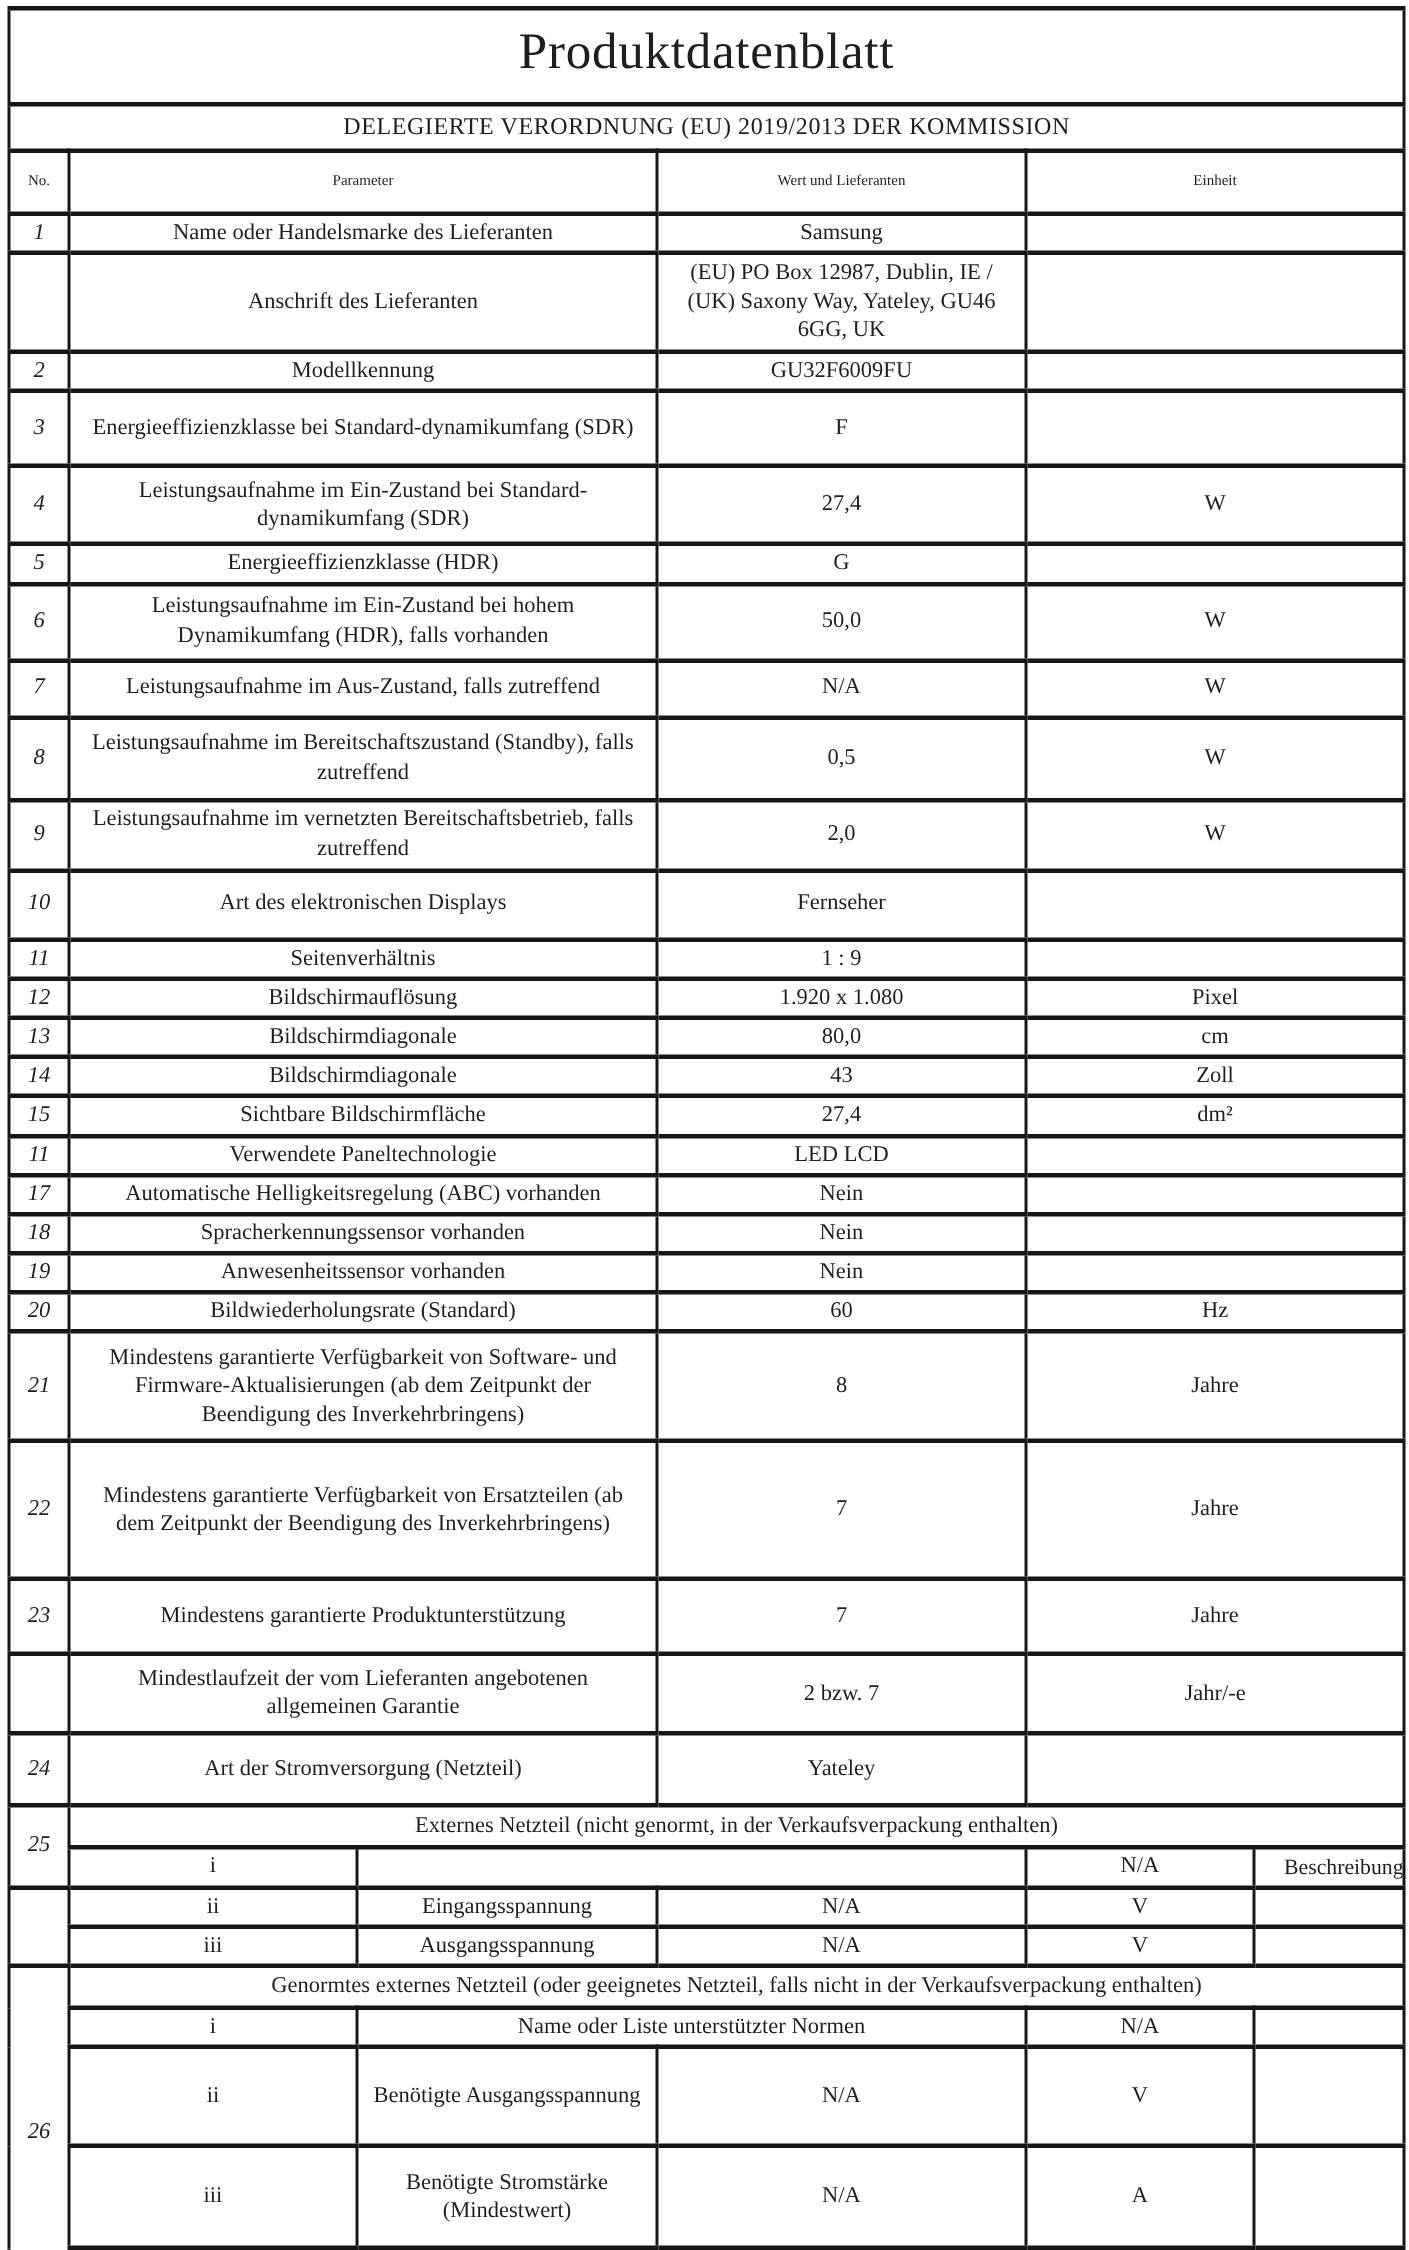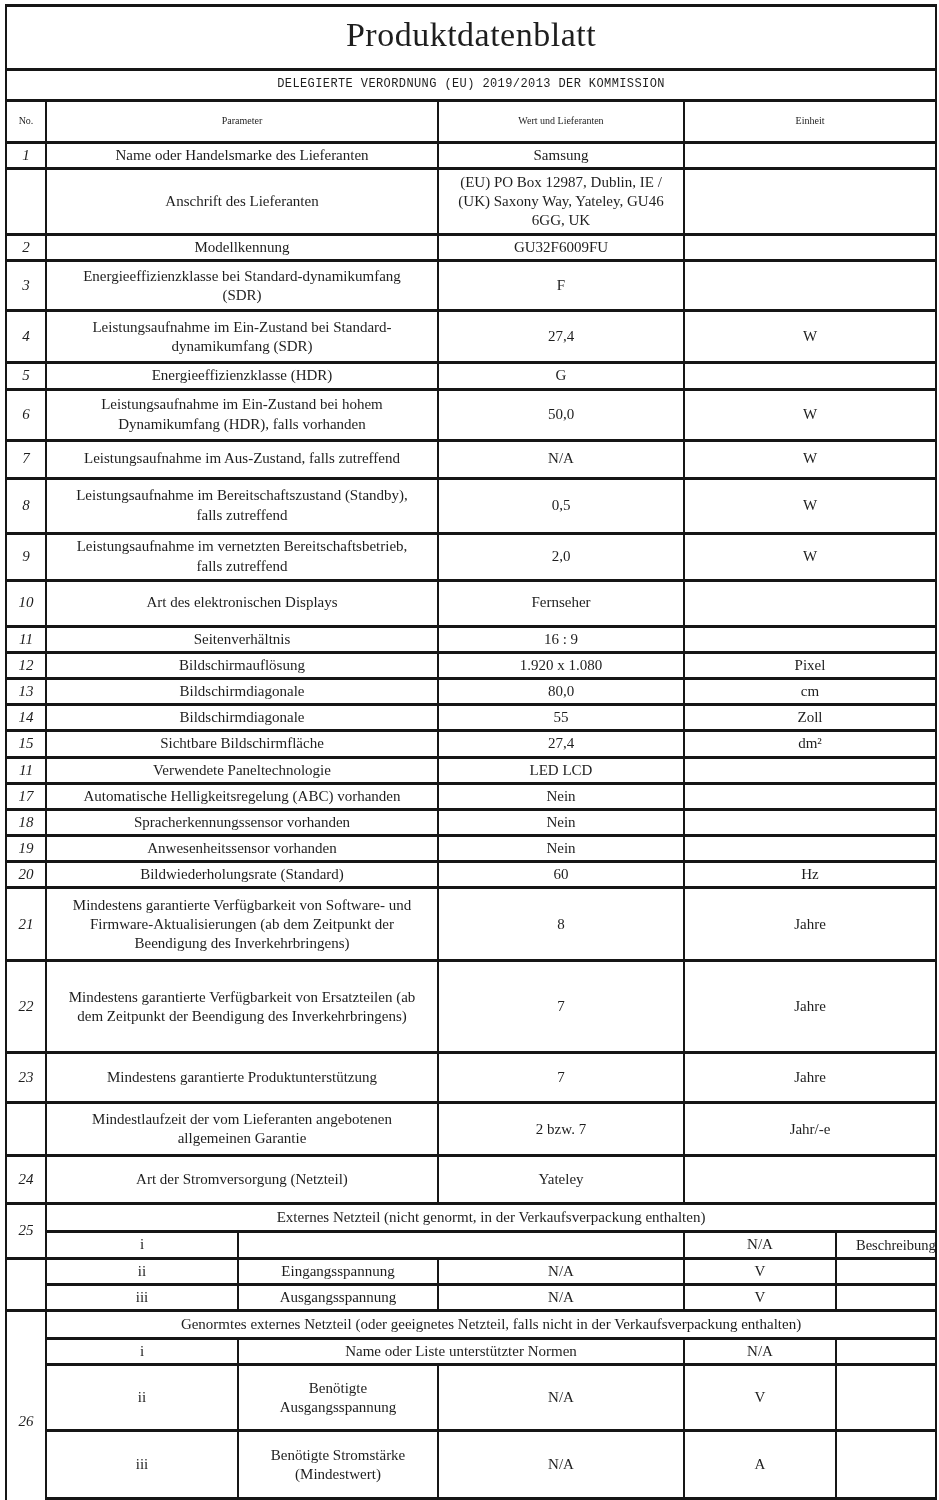--- a/index.html
+++ b/index.html
@@ -30,36 +30,35 @@
     line-height: 1.28;
     padding: 2px 7px;
     overflow: hidden;
   }
   td.title-cell {
     font-size: 34px;
     letter-spacing: 0.5px;
     padding: 4px 0 10px 0;
   }
   td.subtitle-cell {
-    font-size: 12px;
+    font-size: 16px;
     letter-spacing: 0.4px;
-    font-family: Liberation Mono, monospace;
   }
   td.colhead {
     font-size: 10px;
   }
   td.no {
     font-style: italic;
     padding: 2px 2px;
   }
   td.subidx {
     padding: 1px 2px;
   }
   td.param {
-    padding: 2px 18px;
+    padding: 2px 8px;
   }
   td.desc-cell {
     padding: 1px 19px;
     font-size: 14.5px;
   }
 </style>
 </head>
 <body>
 
 <div class="sheet">
@@ -151,39 +150,39 @@
   </tr>
   <tr style="height:46px">
     <td class="no">10</td>
     <td class="param" colspan="2">Art des elektronischen Displays</td>
     <td class="val">Fernseher</td>
     <td class="unit" colspan="2"></td>
   </tr>
   <tr style="height:24px">
     <td class="no">11</td>
     <td class="param" colspan="2">Seitenverhältnis</td>
-    <td class="val">16 : 9</td>
+    <td class="val">1 : 9</td>
     <td class="unit" colspan="2"></td>
   </tr>
   <tr style="height:24px">
     <td class="no">12</td>
     <td class="param" colspan="2">Bildschirmauflösung</td>
     <td class="val">1.920 x 1.080</td>
     <td class="unit" colspan="2">Pixel</td>
   </tr>
   <tr style="height:22px">
     <td class="no">13</td>
     <td class="param" colspan="2">Bildschirmdiagonale</td>
     <td class="val">80,0</td>
     <td class="unit" colspan="2">cm</td>
   </tr>
   <tr style="height:22px">
     <td class="no">14</td>
     <td class="param" colspan="2">Bildschirmdiagonale</td>
-    <td class="val">55</td>
+    <td class="val">43</td>
     <td class="unit" colspan="2">Zoll</td>
   </tr>
   <tr style="height:23px">
     <td class="no">15</td>
     <td class="param" colspan="2">Sichtbare Bildschirmfläche</td>
     <td class="val">27,4</td>
     <td class="unit" colspan="2">dm²</td>
   </tr>
   <tr style="height:23px">
     <td class="no">11</td>

